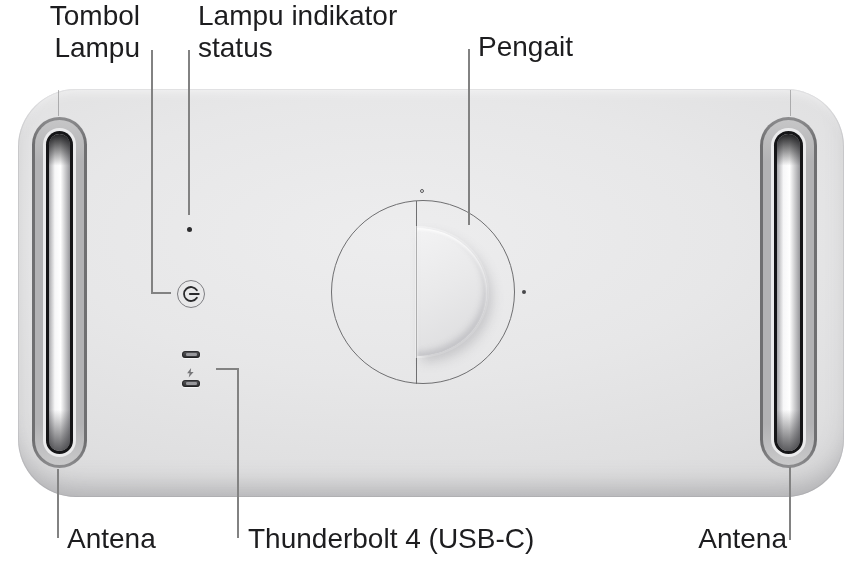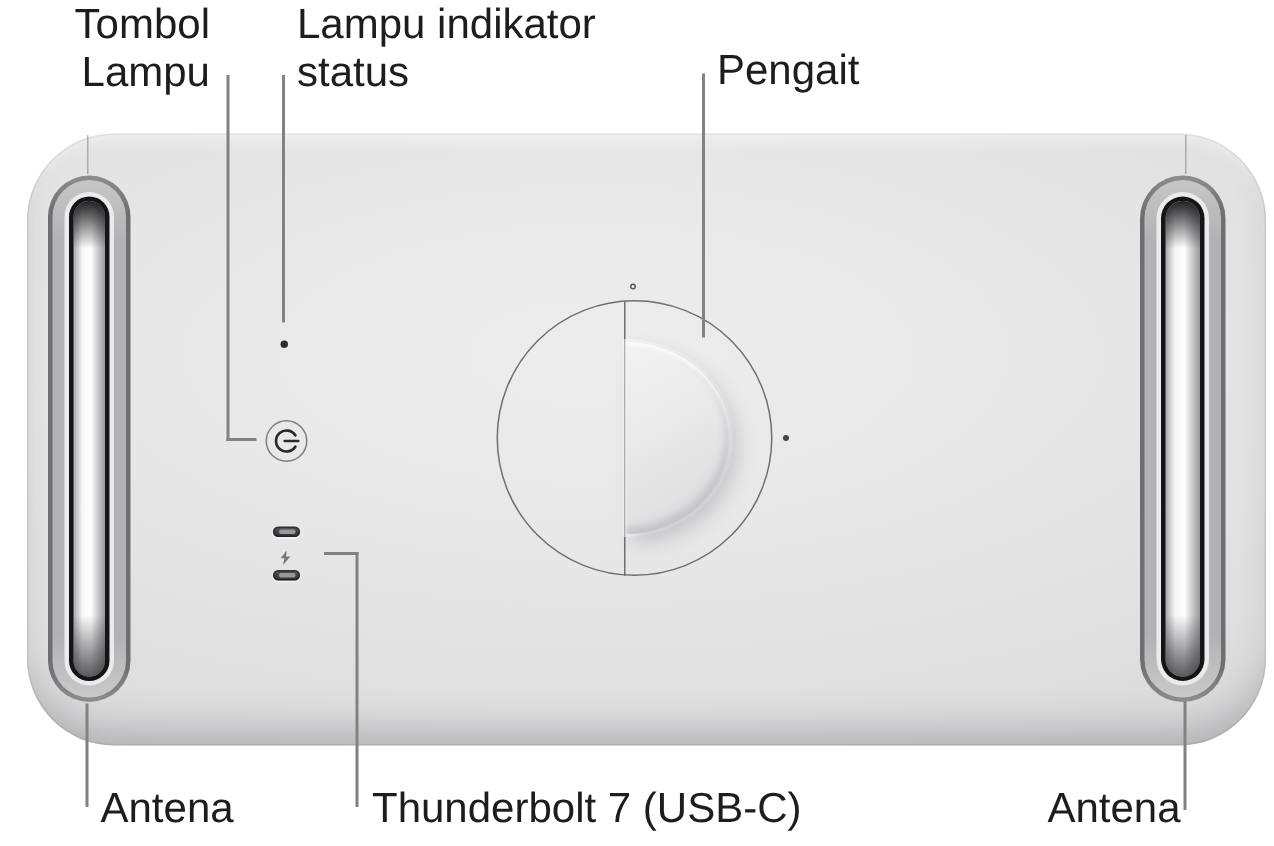--- a/index.html
+++ b/index.html
@@ -218,16 +218,16 @@
   <div class="label lbl-power">
     <span>Tombol</span>
     <span>Lampu</span>
   </div>
   <div class="label lbl-latch">Pengait</div>
   <div class="label lbl-status">
     <span>Lampu indikator</span>
     <span>status</span>
   </div>
   <div class="label lbl-antl">Antena</div>
-  <div class="label lbl-tb">Thunderbolt 7 (USB-C)</div>
+  <div class="label lbl-tb">Thunderbolt 4 (USB-C)</div>
   <div class="label lbl-antr">Antena</div>
 
 </div>
 
 </body></html>

